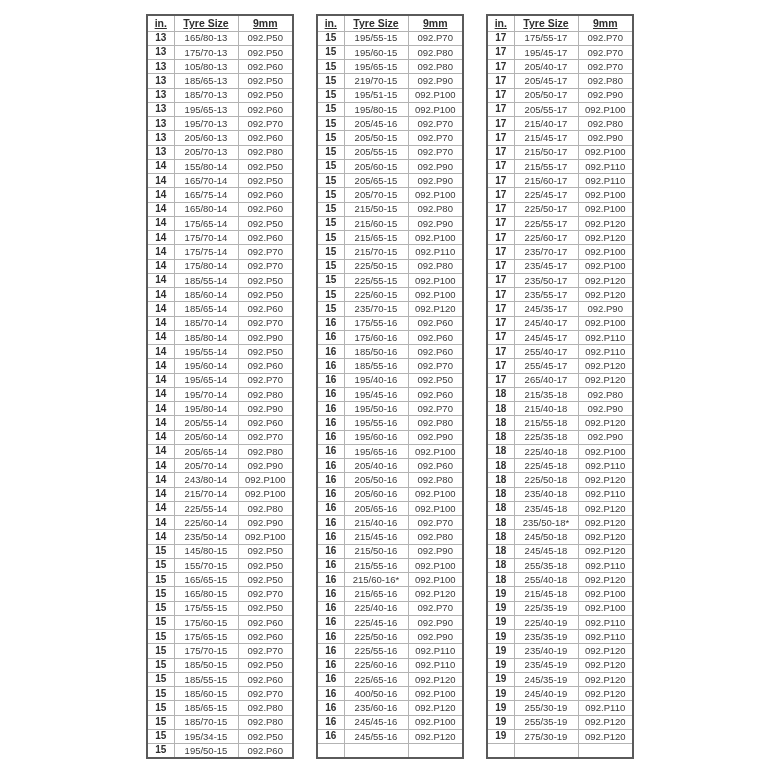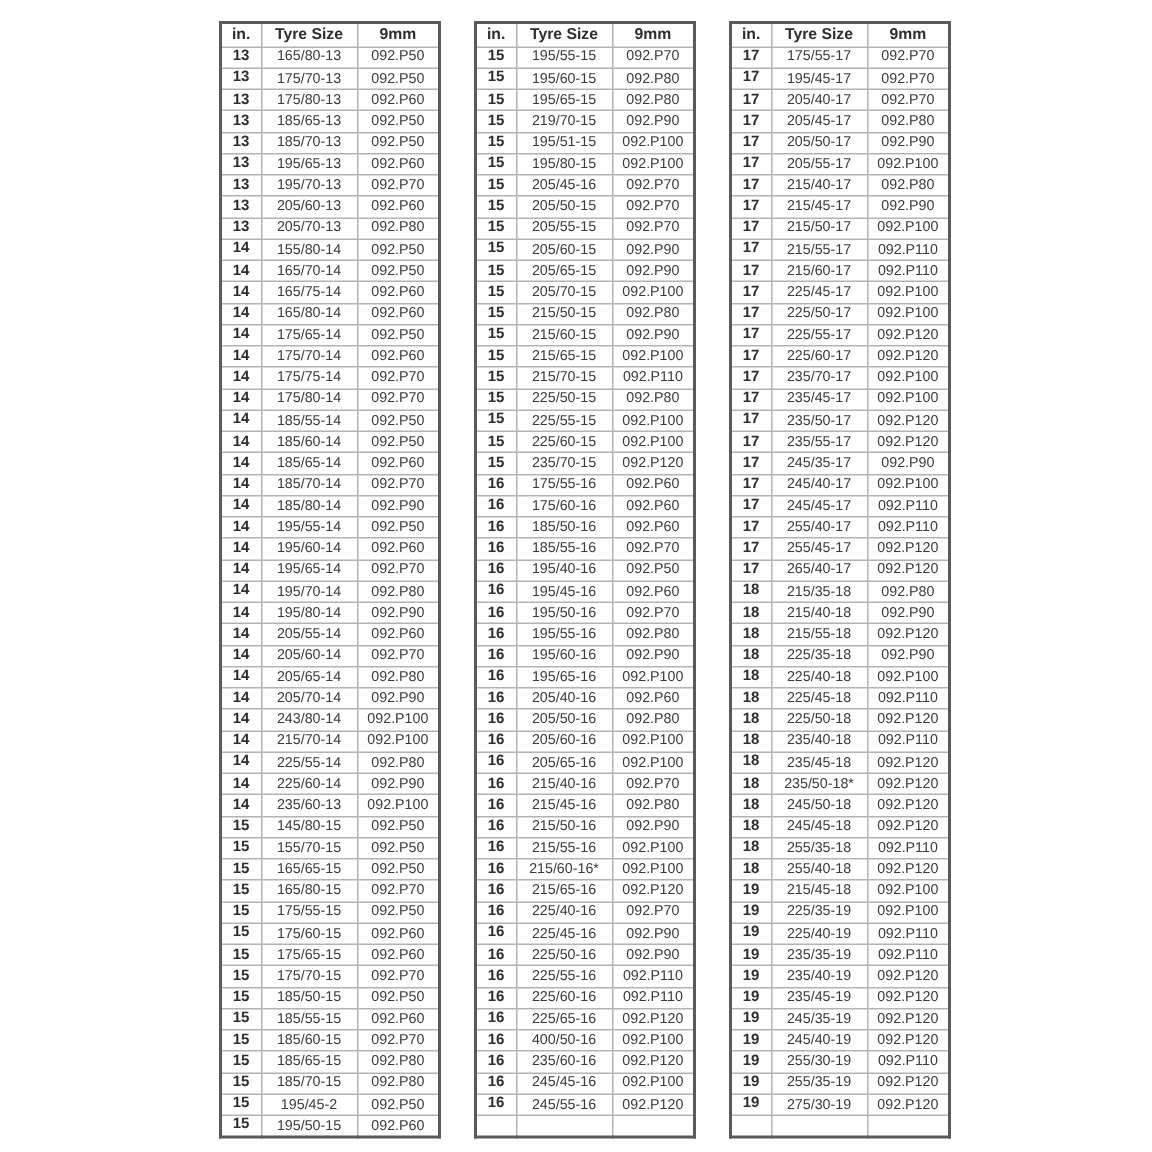--- a/index.html
+++ b/index.html
@@ -41,20 +41,21 @@
     font-size: 9.5px;
     line-height: 1;
     white-space: nowrap;
     overflow: hidden;
   }
   table.tyre-table th {
     font-size: 10.5px;
     font-weight: bold;
     color: #2e2e2e;
     height: 16px;
+    text-decoration: underline;
   }
   table.tyre-table td.col-in {
     font-weight: bold;
     color: #2e2e2e;
     font-size: 10px;
   }
   col.c-in   { width: 27px; }
   col.c-size { width: 64px; }
   col.c-code { width: 55px; }
 </style>
@@ -83,21 +84,21 @@
             <td>165/80-13</td>
             <td>092.P50</td>
           </tr>
           <tr>
             <td class="col-in">13</td>
             <td>175/70-13</td>
             <td>092.P50</td>
           </tr>
           <tr>
             <td class="col-in">13</td>
-            <td>175/80-13</td>
+            <td>105/80-13</td>
             <td>092.P60</td>
           </tr>
           <tr>
             <td class="col-in">13</td>
             <td>185/65-13</td>
             <td>092.P50</td>
           </tr>
           <tr>
             <td class="col-in">13</td>
             <td>185/70-13</td>
@@ -248,21 +249,21 @@
             <td>225/55-14</td>
             <td>092.P80</td>
           </tr>
           <tr>
             <td class="col-in">14</td>
             <td>225/60-14</td>
             <td>092.P90</td>
           </tr>
           <tr>
             <td class="col-in">14</td>
-            <td>235/60-13</td>
+            <td>235/50-14</td>
             <td>092.P100</td>
           </tr>
           <tr>
             <td class="col-in">15</td>
             <td>145/80-15</td>
             <td>092.P50</td>
           </tr>
           <tr>
             <td class="col-in">15</td>
             <td>155/70-15</td>
@@ -318,21 +319,21 @@
             <td>185/65-15</td>
             <td>092.P80</td>
           </tr>
           <tr>
             <td class="col-in">15</td>
             <td>185/70-15</td>
             <td>092.P80</td>
           </tr>
           <tr>
             <td class="col-in">15</td>
-            <td>195/45-2</td>
+            <td>195/34-15</td>
             <td>092.P50</td>
           </tr>
           <tr>
             <td class="col-in">15</td>
             <td>195/50-15</td>
             <td>092.P60</td>
           </tr>
         </tbody>
     </table>
 

